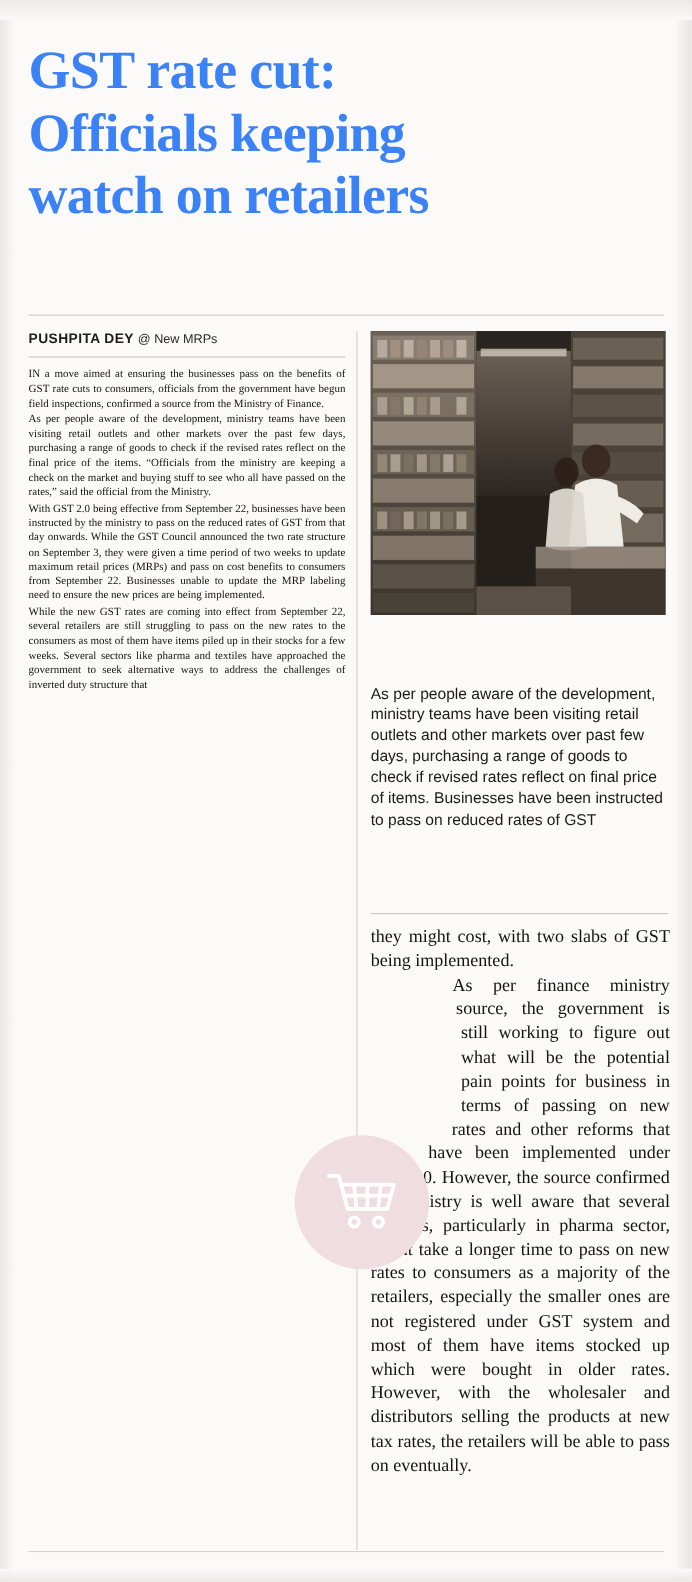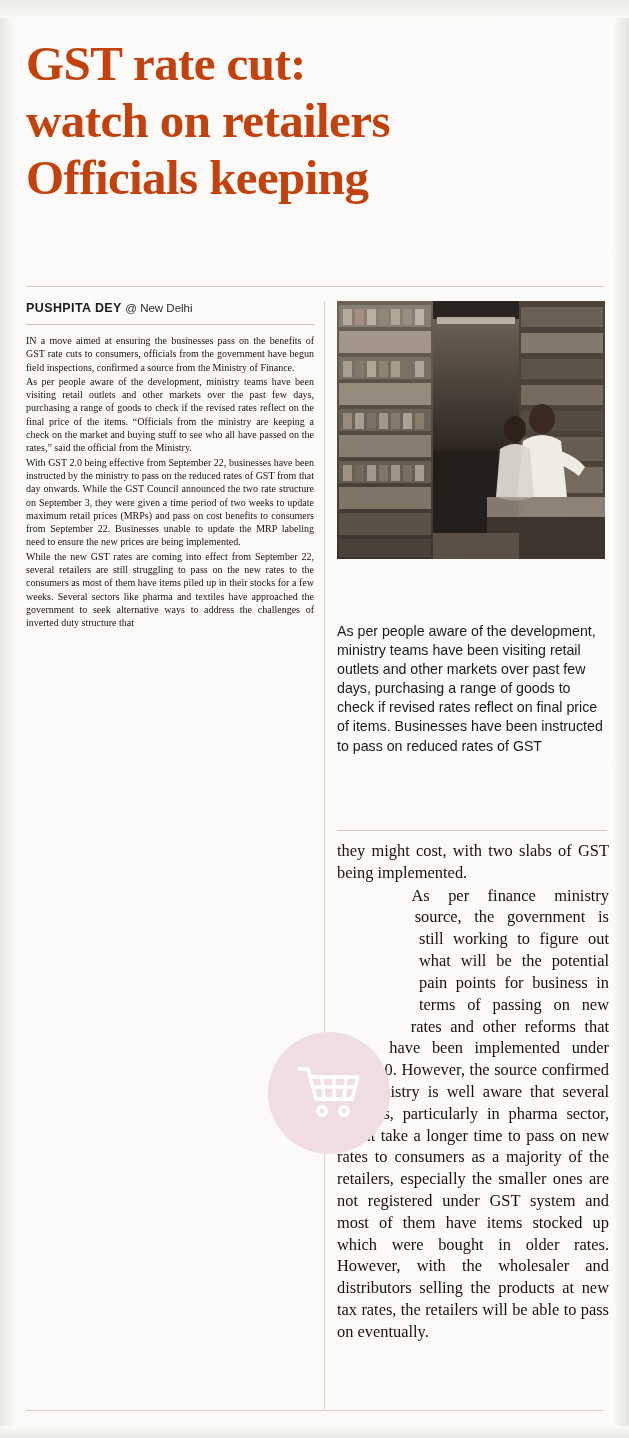--- a/index.html
+++ b/index.html
@@ -54,21 +54,21 @@
     height: 1400px;
   }
 
   
   .headline {
     font-family: "Liberation Serif", serif;
     font-weight: bold;
     font-size: 49px;
     line-height: 1.16;
     letter-spacing: -0.6px;
-    color: #c2410c;
+    color: #3b82f6;
     margin: 18px 0 0 4px;
     width: 580px;
   }
   .headline .hl-line { display: block; white-space: nowrap; }
 
   .rule-under-headline {
     position: absolute;
     left: 4px;
     top: 268px;
     width: 578px;
@@ -228,29 +228,29 @@
 <div class="page">
   <div class="paper-edge-left"></div>
   <div class="paper-edge-right"></div>
   <div class="paper-edge-top"></div>
   <div class="paper-edge-bottom"></div>
 
   <div class="content">
 
     <h1 class="headline">
       <span class="hl-line">GST rate cut:</span>
+      <span class="hl-line">Officials keeping</span>
       <span class="hl-line">watch on retailers</span>
-      <span class="hl-line">Officials keeping</span>
     </h1>
 
     <div class="rule-under-headline"></div>
 
     <div class="byline">
       <span class="author">PUSHPITA DEY</span>
-      <span class="place">@ New Delhi</span>
+      <span class="place">@ New MRPs</span>
     </div>
     <div class="byline-rule"></div>
 
     <div class="col-divider"></div>
 
     <div class="col-left">
       <p>IN a move aimed at ensuring the businesses pass on the benefits of GST rate cuts to consumers, officials from the government have begun field inspections, confirmed a source from the Ministry of Finance.</p>
       <p class="indent">As per people aware of the development, ministry teams have been visiting retail outlets and other markets over the past few days, purchasing a range of goods to check if the revised rates reflect on the final price of the items. “Officials from the ministry are keeping a check on the market and buying stuff to see who all have passed on the rates,” said the official from the Ministry.</p>
       <p class="indent">With GST 2.0 being effective from September 22, businesses have been instructed by the ministry to pass on the reduced rates of GST from that day onwards. While the GST Council announced the two rate structure on September 3, they were given a time period of two weeks to update maximum retail prices (MRPs) and pass on cost benefits to consumers from September 22. Businesses unable to update the MRP labeling need to ensure the new prices are being implemented.</p>
       <p class="indent">While the new GST rates are coming into effect from September 22, several retailers are still struggling to pass on the new rates to the consumers as most of them have items piled up in their stocks for a few weeks. Several sectors like pharma and textiles have approached the government to seek alternative ways to address the challenges of inverted duty structure that</p>

